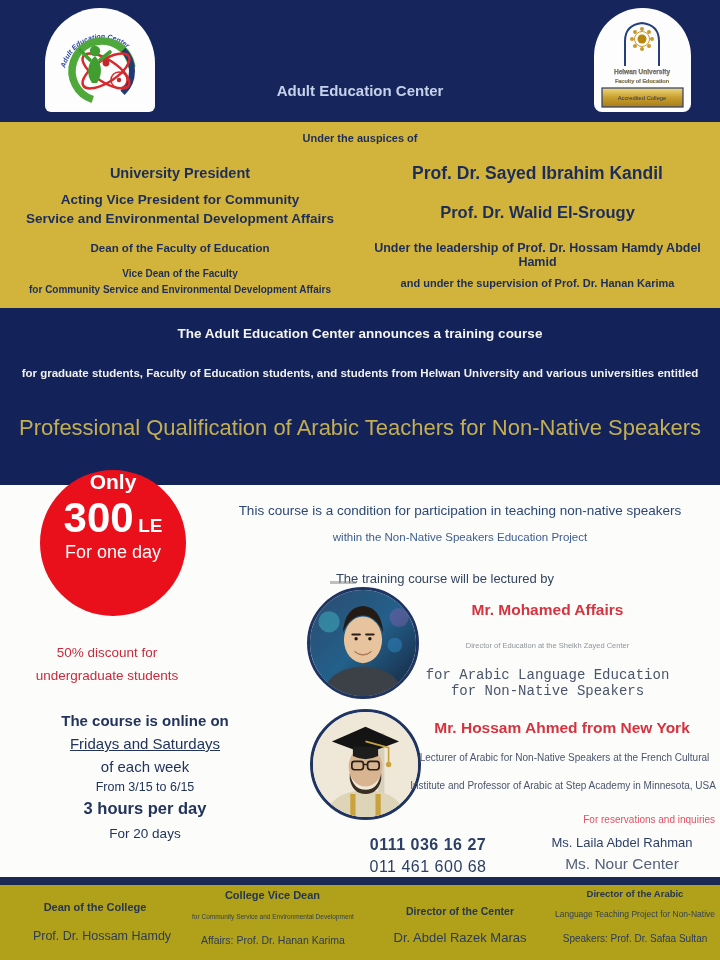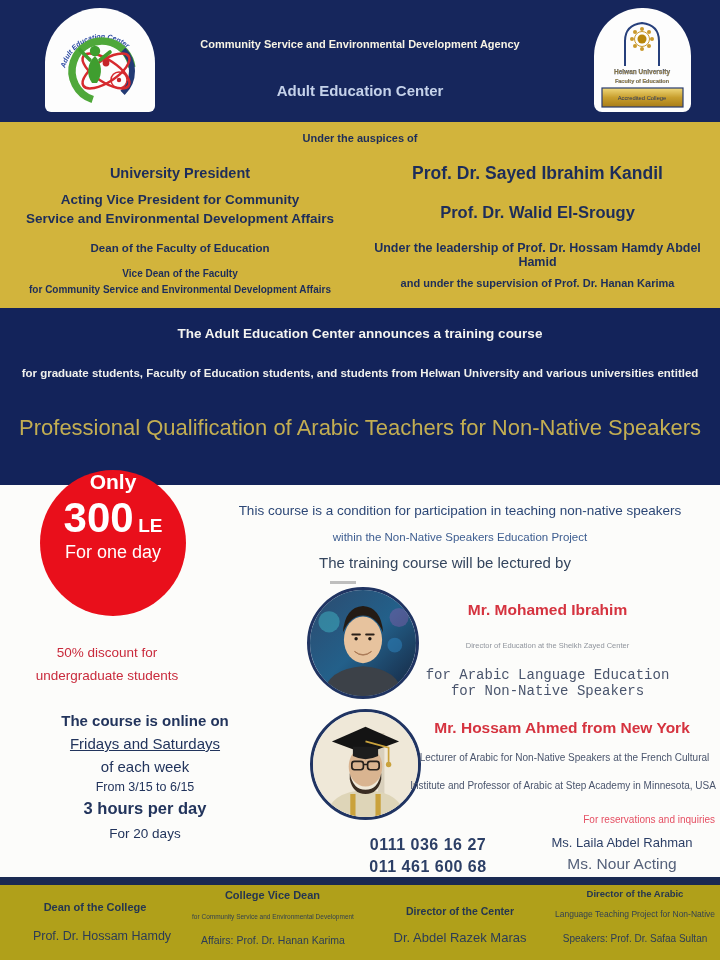--- a/index.html
+++ b/index.html
@@ -78,21 +78,20 @@
         </g>
         <circle cx="48" cy="31" r="7.5" fill="none" stroke="#c9992c" stroke-width="1"></circle>
       </g>
       <text x="48" y="66" font-size="6.5" font-weight="bold" fill="#b8912f" stroke="#27407c" stroke-width="0.25" text-anchor="middle">Helwan University</text>
       <text x="48" y="75" font-size="5.5" font-weight="bold" fill="#b8912f" stroke="#27407c" stroke-width="0.2" text-anchor="middle">Faculty of Education</text>
       <rect x="8" y="80" width="81" height="19" fill="url(#goldg)" stroke="#2a3c6e" stroke-width="1.2"></rect>
       <text x="48" y="92" font-size="5.8" fill="#27365f" text-anchor="middle">Accredited College</text>
     </svg>
   </div>
 
-  <div class="abs ctr" style="left:0;width:720px;top:38px;font-size:11px;font-weight:bold;color:#f7f3e4;">Community Service and Environmental Development Agency</div>
   <div class="abs ctr" style="left:0;width:720px;top:82px;font-size:15px;font-weight:bold;color:#c5d2ea;">Adult Education Center</div>
 </div>
 
 <div class="band gold-band"></div>
 <div class="abs ctr navy-txt w600" style="left:0;width:720px;top:132px;font-size:11px;">Under the auspices of</div>
 
 <div class="abs ctr navy-txt w600" style="left:10px;width:340px;top:165px;font-size:14.5px;">University President</div>
 <div class="abs ctr navy-txt w600" style="left:10px;width:340px;top:192px;font-size:13.5px;">Acting Vice President for Community</div>
 <div class="abs ctr navy-txt w600" style="left:10px;width:340px;top:211px;font-size:13.5px;">Service and Environmental Development Affairs</div>
 <div class="abs ctr navy-txt w600" style="left:10px;width:340px;top:242px;font-size:11.5px;">Dean of the Faculty of Education</div>
@@ -115,21 +114,21 @@
   <div style="font-size:21px;font-weight:bold;">Only</div>
   <div style="margin-top:4px;">
     <span style="font-size:42px;font-weight:bold;line-height:40px;">300</span>
     <span style="font-size:19px;font-weight:bold;">LE</span>
   </div>
   <div style="font-size:18px;font-weight:normal;margin-top:4px;">For one day</div>
 </div>
 
 <div class="abs ctr" style="left:205px;width:510px;top:503px;font-size:13.5px;font-weight:500;color:#2c4776;">This course is a condition for participation in teaching non-native speakers</div>
 <div class="abs ctr" style="left:205px;width:510px;top:531px;font-size:11.5px;color:#3d5d90;">within the Non-Native Speakers Education Project</div>
-<div class="abs ctr" style="left:205px;width:480px;top:554px;font-size:15px;color:#34455e;">The training course will be lectured by</div>
+<div class="abs ctr" style="left:205px;width:480px;top:571px;font-size:13px;color:#34455e;">The training course will be lectured by</div>
 <div class="abs" style="left:330px;top:581px;width:26px;height:3px;background:#8a8a8a;opacity:.55;"></div>
 
 <div class="photo" style="left:307px;top:587px;width:106px;height:106px;">
   <svg width="106" height="106" viewBox="0 0 100 100">
     <defs>
       <linearGradient id="bg1" x1="0" y1="0" x2="1" y2="1">
         <stop offset="0" stop-color="#2c4a6e"></stop>
           <stop offset="0.5" stop-color="#23608a"></stop>
           <stop offset="1" stop-color="#15233d"></stop>
       </linearGradient>
@@ -140,21 +139,21 @@
     <circle cx="80" cy="52" r="7" fill="#2e86c1" opacity="0.5"></circle>
     <path d="M12,100 Q16,74 50,72 Q84,74 88,100 Z" fill="#3c4148"></path>
     <ellipse cx="50" cy="47" rx="18" ry="22" fill="#e7c39e"></ellipse>
     <path d="M31,40 Q33,16 50,15 Q67,16 69,40 Q62,24 50,24 Q38,24 31,40 Z" fill="#241b14"></path>
     <path d="M40,42 L47,42 M53,42 L60,42" stroke="#2a2019" stroke-width="2" stroke-linecap="round"></path>
     <circle cx="43.5" cy="46" r="1.6" fill="#1d1712"></circle>
       <circle cx="56.5" cy="46" r="1.6" fill="#1d1712"></circle>
     <path d="M42,58 Q50,65 58,58 Q54,61 50,61 Q46,61 42,58 Z" fill="#fff" stroke="#a3704b" stroke-width="0.8"></path>
   </svg>
 </div>
-<div class="abs ctr red-name" style="left:425px;width:245px;top:601px;font-size:15.5px;">Mr. Mohamed Ibrahim</div>
+<div class="abs ctr red-name" style="left:425px;width:245px;top:601px;font-size:15.5px;">Mr. Mohamed Affairs</div>
 <div class="abs ctr" style="left:425px;width:245px;top:641px;font-size:7.5px;color:#90959d;">Director of Education at the Sheikh Zayed Center</div>
 <div class="abs ctr" style="left:415px;width:265px;top:667px;font-size:14px;color:#4a556d;font-family:Liberation Mono, monospace;">for Arabic Language Education for Non-Native Speakers</div>
 
 <div class="abs ctr" style="left:12px;width:190px;top:645px;font-size:13.5px;color:#c92a3c;">50% discount for</div>
 <div class="abs ctr" style="left:12px;width:190px;top:668px;font-size:13.5px;color:#c92a3c;">undergraduate students</div>
 
 <div class="photo" style="left:310px;top:709px;width:105px;height:105px;">
   <svg width="105" height="105" viewBox="0 0 100 100">
     <rect width="100" height="100" fill="#efe8d8"></rect>
     <rect x="62" y="20" width="6" height="60" fill="#d9d0bc"></rect>
@@ -181,23 +180,23 @@
 
 <div class="abs ctr sched" style="left:25px;width:240px;top:712px;font-size:15px;font-weight:700;">The course is online on</div>
 <div class="abs ctr sched" style="left:25px;width:240px;top:735px;font-size:15px;font-weight:500;text-decoration:underline;">Fridays and Saturdays</div>
 <div class="abs ctr sched" style="left:25px;width:240px;top:758px;font-size:15px;font-weight:500;">of each week</div>
 <div class="abs ctr sched" style="left:25px;width:240px;top:780px;font-size:12.5px;font-weight:500;">From 3/15 to 6/15</div>
 <div class="abs ctr sched" style="left:25px;width:240px;top:799px;font-size:16.5px;font-weight:600;">3 hours per day</div>
 <div class="abs ctr sched" style="left:25px;width:240px;top:826px;font-size:13.5px;font-weight:500;">For 20 days</div>
 
 <div class="abs" style="left:500px;width:215px;top:814px;font-size:10px;color:#e54f63;text-align:right;">For reservations and inquiries</div>
 <div class="abs ctr" style="left:368px;width:120px;top:836px;font-size:16px;font-weight:800;color:#2c3f66;letter-spacing:.5px;">0111 036 16 27</div>
-<div class="abs ctr" style="left:368px;width:120px;top:858px;font-size:16px;font-weight:700;color:#2c3f66;letter-spacing:.5px;">011 461 600 68</div>
+<div class="abs ctr" style="left:368px;width:120px;top:858px;font-size:16px;font-weight:400;color:#2c3f66;letter-spacing:.5px;">011 461 600 68</div>
 <div class="abs ctr" style="left:532px;width:180px;top:835px;font-size:13px;font-weight:500;color:#2c3f66;">Ms. Laila Abdel Rahman</div>
-<div class="abs ctr" style="left:532px;width:180px;top:855px;font-size:15.5px;font-weight:500;color:#55617a;">Ms. Nour Acting</div>
+<div class="abs ctr" style="left:532px;width:180px;top:855px;font-size:15.5px;font-weight:500;color:#55617a;">Ms. Nour Center</div>
 
 <div class="band divider"></div>
 <div class="band olive-band"></div>
 
 <div class="abs ctr" style="left:10px;width:170px;top:901px;font-size:11px;font-weight:600;color:#253650;">Dean of the College</div>
 <div class="abs ctr" style="left:12px;width:180px;top:929px;font-size:12.5px;color:#2c3c55;">Prof. Dr. Hossam Hamdy</div>
 
 <div class="abs ctr" style="left:185px;width:175px;top:889px;font-size:11px;font-weight:600;color:#253650;">College Vice Dean</div>
 <div class="abs ctr" style="left:183px;width:180px;top:913px;font-size:6.5px;color:#34424f;">for Community Service and Environmental Development</div>
 <div class="abs ctr" style="left:183px;width:180px;top:934px;font-size:10.5px;color:#2c3c55;">Affairs: Prof. Dr. Hanan Karima</div>

